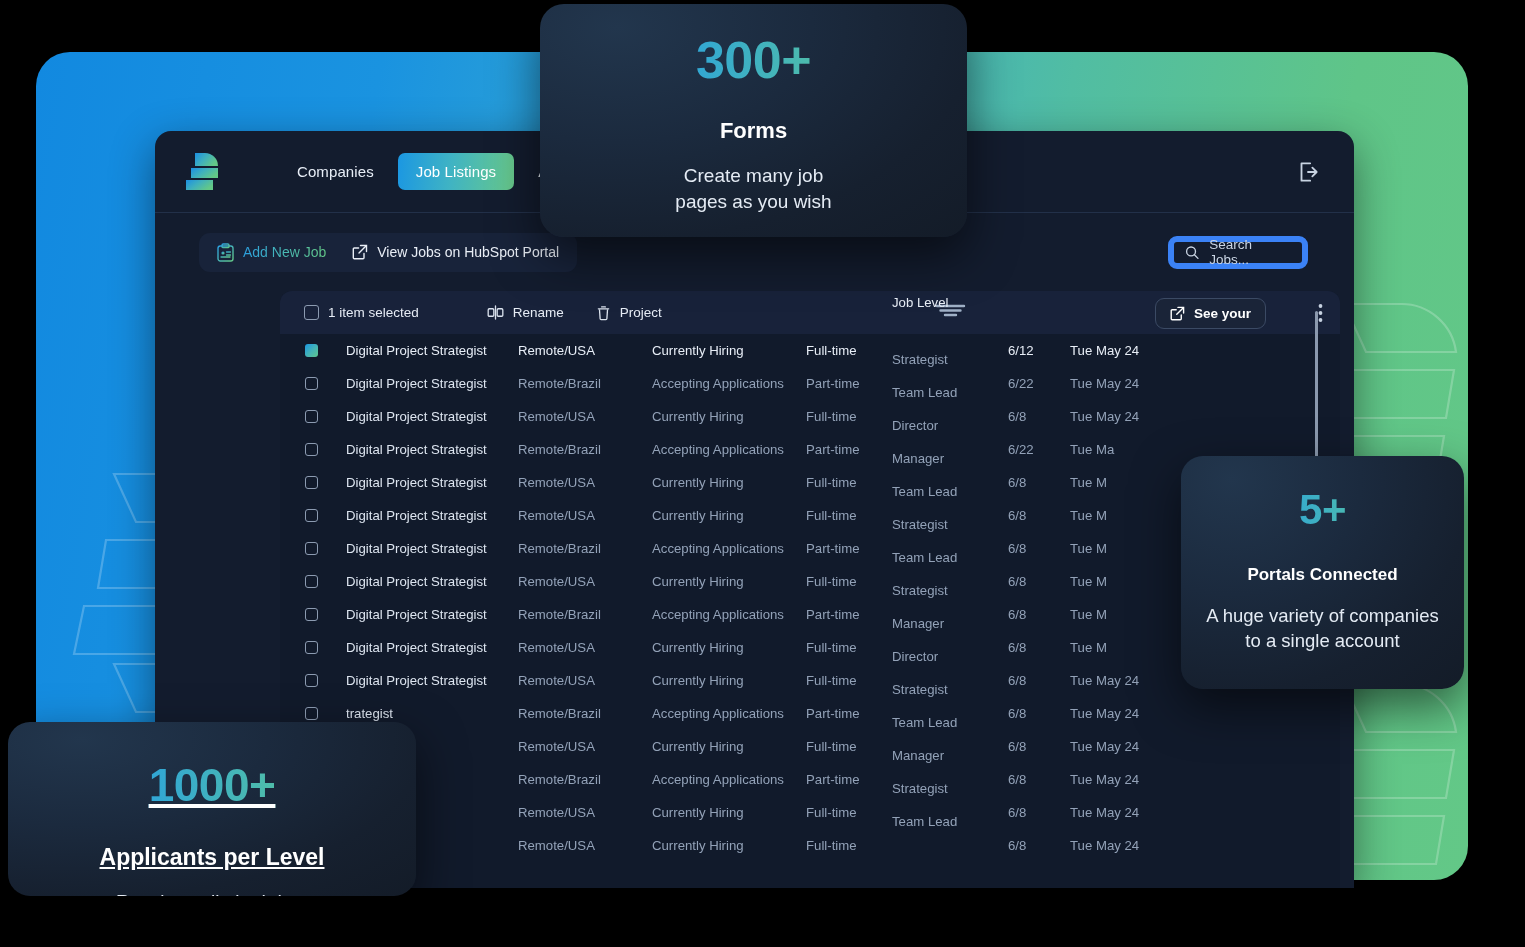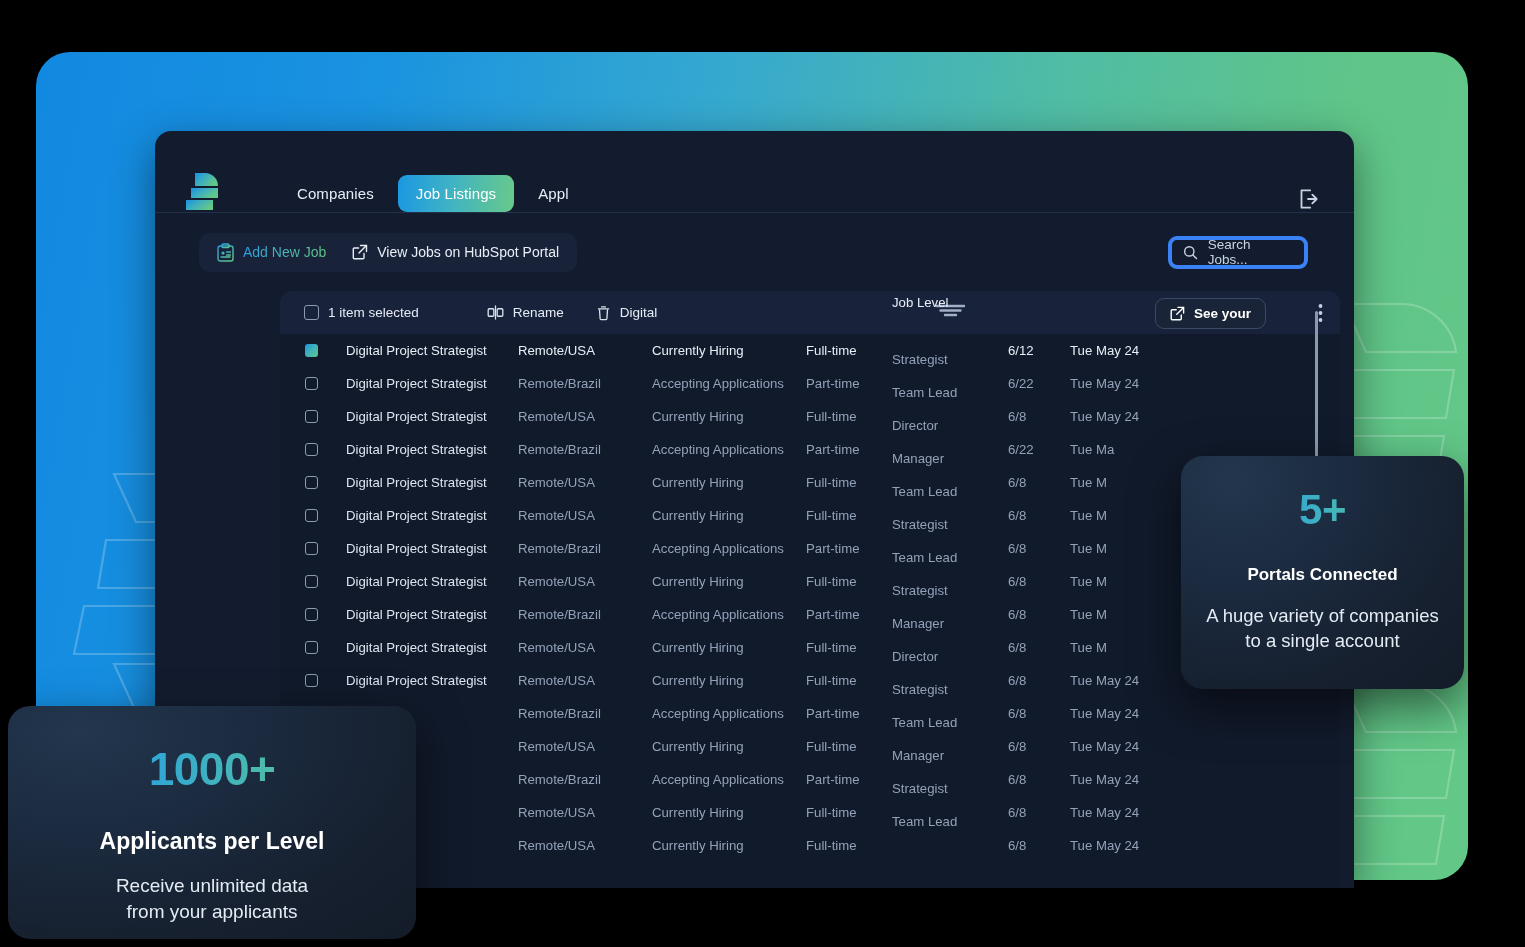--- a/index.html
+++ b/index.html
@@ -21,51 +21,51 @@
 
   
   .app-window{
     position:absolute; left:155px; top:131px; width:1199px; height:757px;
     background:#131c2e; border-radius:16px 16px 0 0; overflow:hidden;
     box-shadow:0 14px 44px rgba(0,0,0,.45);
   }
 
   
   .nav{
-    position:relative; height:82px; display:flex; align-items:flex-end;
+    position:relative; height:82px; display:flex; align-items:center;
     padding:0 33px 0 18px; border-bottom:1px solid #223049;
   }
   .logo{ width:44px; height:40px; margin-left:10px; margin-right:52px; flex:none; }
   .nav-tabs{ display:flex; align-items:center; gap:6px; }
   .tab{
     padding:10px 18px; border-radius:9px; font-size:15px; color:#e8eef7;
     white-space:nowrap; letter-spacing:.1px;
   }
   .tab.active{
     background:linear-gradient(95deg,#1b97e2 0%,#3fb3c4 45%,#68c98a 100%);
-    color:#ffffff; font-weight:400;
+    color:#ffffff; font-weight:400;border-radius:7px;
   }
   .logout{ margin-left:auto; width:26px; height:26px; }
 
   
   .toolbar{
     position:relative; height:78px; display:flex; align-items:center; padding:0 46px 0 44px;
   }
   .tool-group{
     display:flex; align-items:center; gap:26px;
     background:#18233a; border-radius:11px; padding:10px 18px;text-align:right;
   }
   .tool-item{ display:flex; align-items:center; gap:9px; font-size:14px; color:#e9eef6; white-space:nowrap;}
   .grad-text{
     background:linear-gradient(90deg,#2b9fe0 0%,#4cbcb0 55%,#63c887 100%);
     -webkit-background-clip:text; background-clip:text; color:transparent;
   }
   .search-box{
     margin-left:auto; display:flex; align-items:center; gap:10px;
-    width:140px; height:33px; border:4px solid #3b82f6; border-radius:9px;
+    width:140px; height:33px; border:6px solid #3b82f6; border-radius:9px;
     padding:0 11px; font-size:13.5px; color:#c9d4e3;
   }
 
   
   .table-panel{
     position:absolute; left:125px; top:160px; right:14px; bottom:0;
     background:#111a2b; border-radius:12px 12px 0 0; overflow:hidden;
   }
   .table-head{
     height:43px; background:#18223a; display:flex; align-items:center;
@@ -139,21 +139,21 @@
   #card-forms{ left:540px; top:4px; width:427px; height:233px; padding-top:26px; }
   #card-forms .stat-num{ font-size:52px; }
   #card-forms .stat-title{ margin-top:28px; }
   #card-forms .stat-desc{ margin-top:19px; }
 
   #card-portals{ left:1181px; top:456px; width:283px; height:233px; padding-top:30px; border-radius:22px; }
   #card-portals .stat-num{ font-size:42px; }
   #card-portals .stat-title{ margin-top:31px; font-size:17px; }
   #card-portals .stat-desc{ margin-top:19px; font-size:18.5px; }
 
-  #card-applicants{ left:8px; top:706px; width:408px; height:233px; padding-top:36px; border-radius:22px; }
+  #card-applicants{ left:8px; top:722px; width:408px; height:174px; padding-top:36px; border-radius:22px;text-decoration:underline; }
   #card-applicants .stat-num{ font-size:46px; }
   #card-applicants .stat-title{ margin-top:32px; font-size:23px; }
   #card-applicants .stat-desc{ margin-top:18px; }
 </style>
 </head>
 <body>
 
 <div id="stage">
 
   <div class="bg-card">
@@ -262,21 +262,21 @@
             <rect x="10.8" y="4" width="6" height="8" rx="1.2" fill="none" stroke="#dbe3ee" stroke-width="1.4"></rect>
           </svg>
           <span>Rename</span>
         </div>
         <div class="th-item">
           <svg width="15" height="16" viewBox="0 0 16 17">
             <path d="M2.5 4h11" stroke="#dbe3ee" stroke-width="1.4" stroke-linecap="round"></path>
             <path d="M6 2h4" stroke="#dbe3ee" stroke-width="1.4" stroke-linecap="round"></path>
             <path d="M3.7 4.6l.7 10a1 1 0 0 0 1 .9h5.2a1 1 0 0 0 1-.9l.7-10" fill="none" stroke="#dbe3ee" stroke-width="1.4"></path>
           </svg>
-          <span>Digital</span>
+          <span>Project</span>
         </div>
 
         <svg class="filter-icon" width="31" height="16" viewBox="0 0 31 16">
           <path d="M2 3h27M5.5 7.5h20M10 12h11" stroke="#9fb0c6" stroke-width="2.4" stroke-linecap="round"></path>
         </svg>
 
         <svg class="kebab" width="5" height="19" viewBox="0 0 5 19">
           <circle cx="2.5" cy="2.5" r="1.9" fill="#c6d1e0"></circle>
           <circle cx="2.5" cy="9.5" r="1.9" fill="#c6d1e0"></circle>
           <circle cx="2.5" cy="16.5" r="1.9" fill="#c6d1e0"></circle>
@@ -503,20 +503,28 @@
           <path d="M7.2 8.8L14.2 1.8" fill="none" stroke="#ffffff" stroke-width="1.5" stroke-linecap="round"></path>
           <path d="M12 9.5v4.2a1 1 0 0 1-1 1H2.3a1 1 0 0 1-1-1V5a1 1 0 0 1 1-1H6.6" fill="none" stroke="#ffffff" stroke-width="1.5" stroke-linecap="round"></path>
         </svg>
         <span>See your</span>
       </div>
 
       <div class="vscroll"></div>
     </div>
   </div>
 
+  <div class="stat-card" id="card-forms">
+    <div class="stat-num">300+</div>
+    <div class="stat-title">Forms</div>
+    <div class="stat-desc">
+        <div>Create many job</div>
+        <div>pages as you wish</div>
+      </div>
+  </div>
 
   <div class="stat-card" id="card-portals">
     <div class="stat-num">5+</div>
     <div class="stat-title">Portals Connected</div>
     <div class="stat-desc">
         <div>A huge variety of companies</div>
         <div>to a single account</div>
       </div>
   </div>
 

